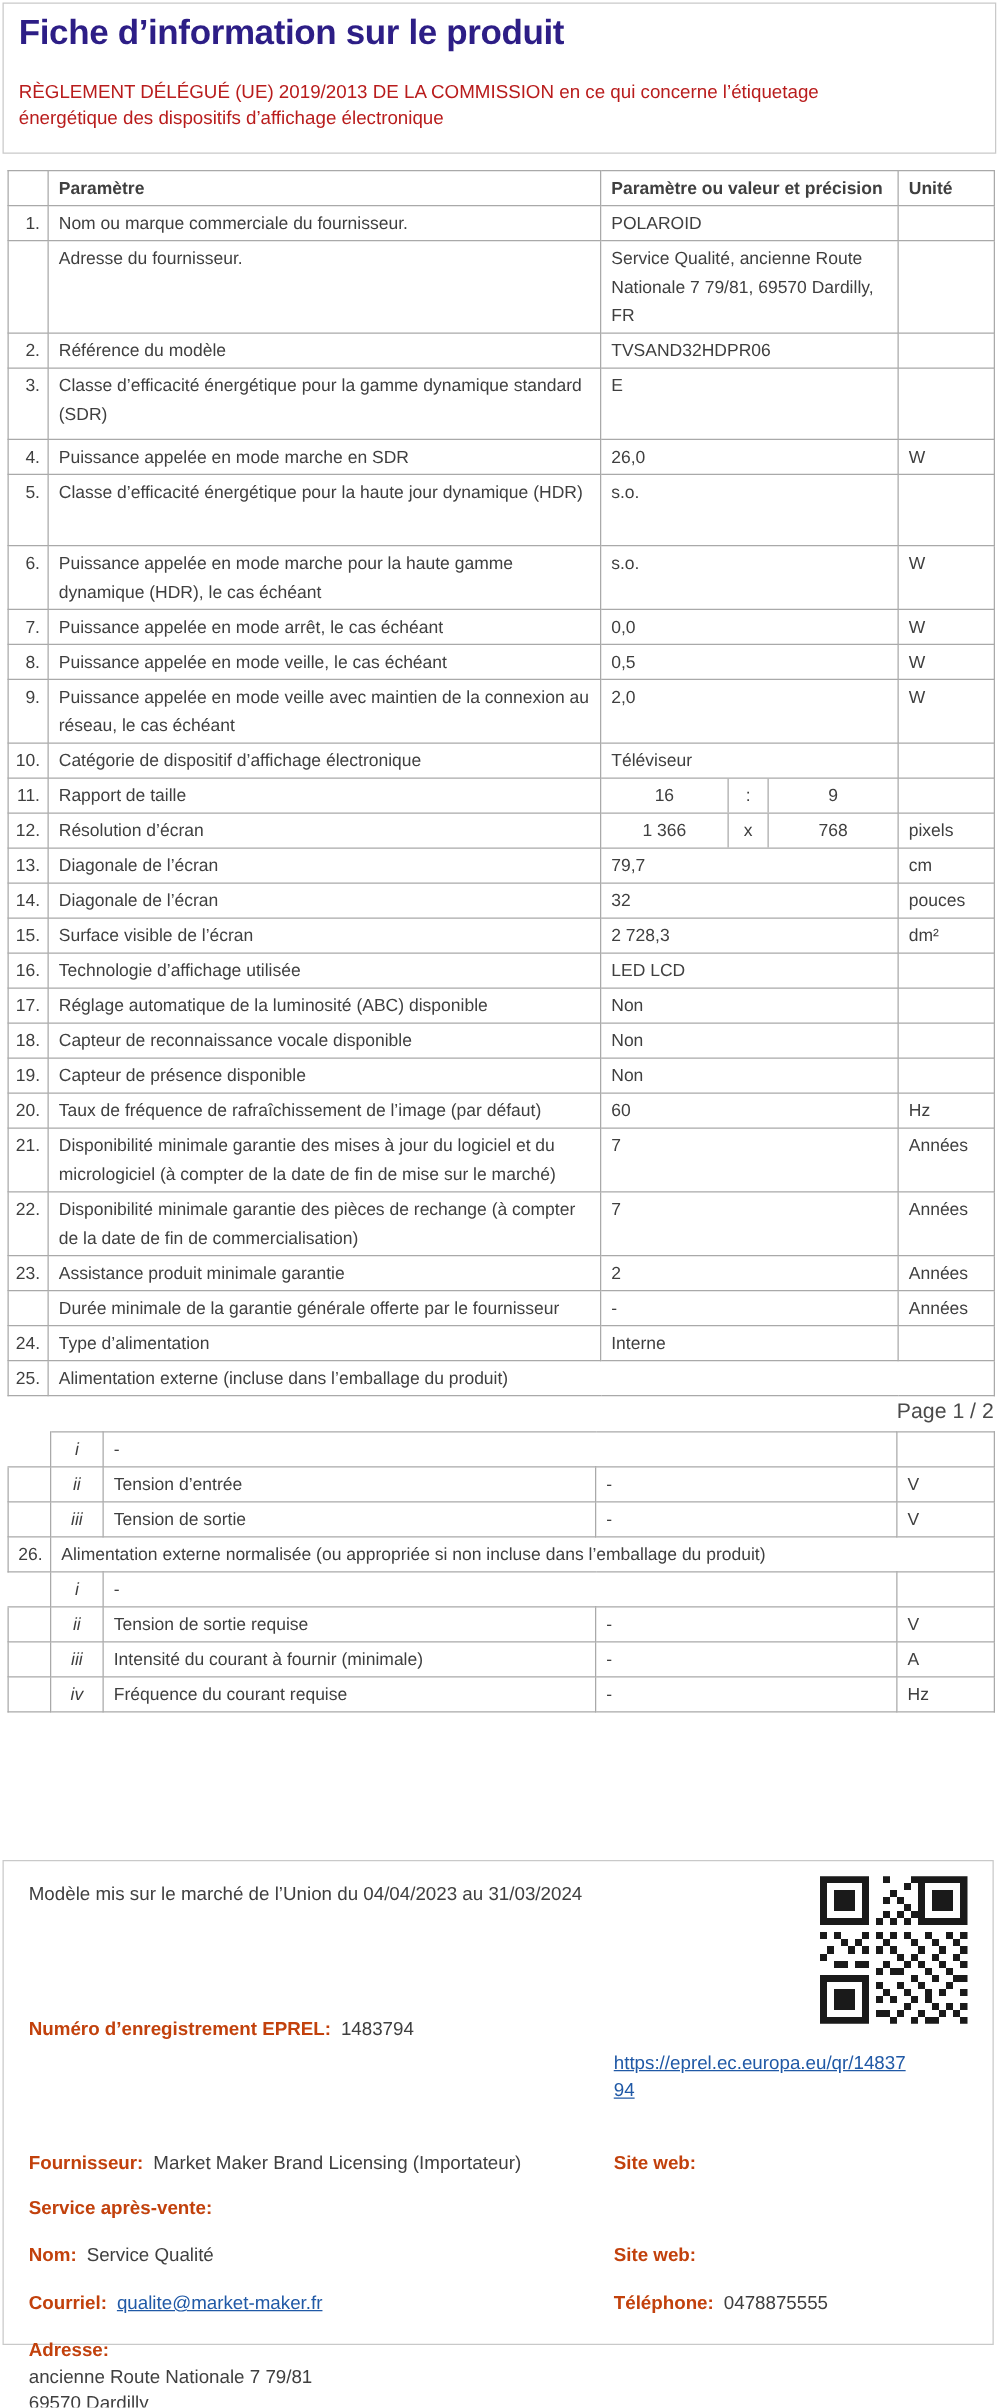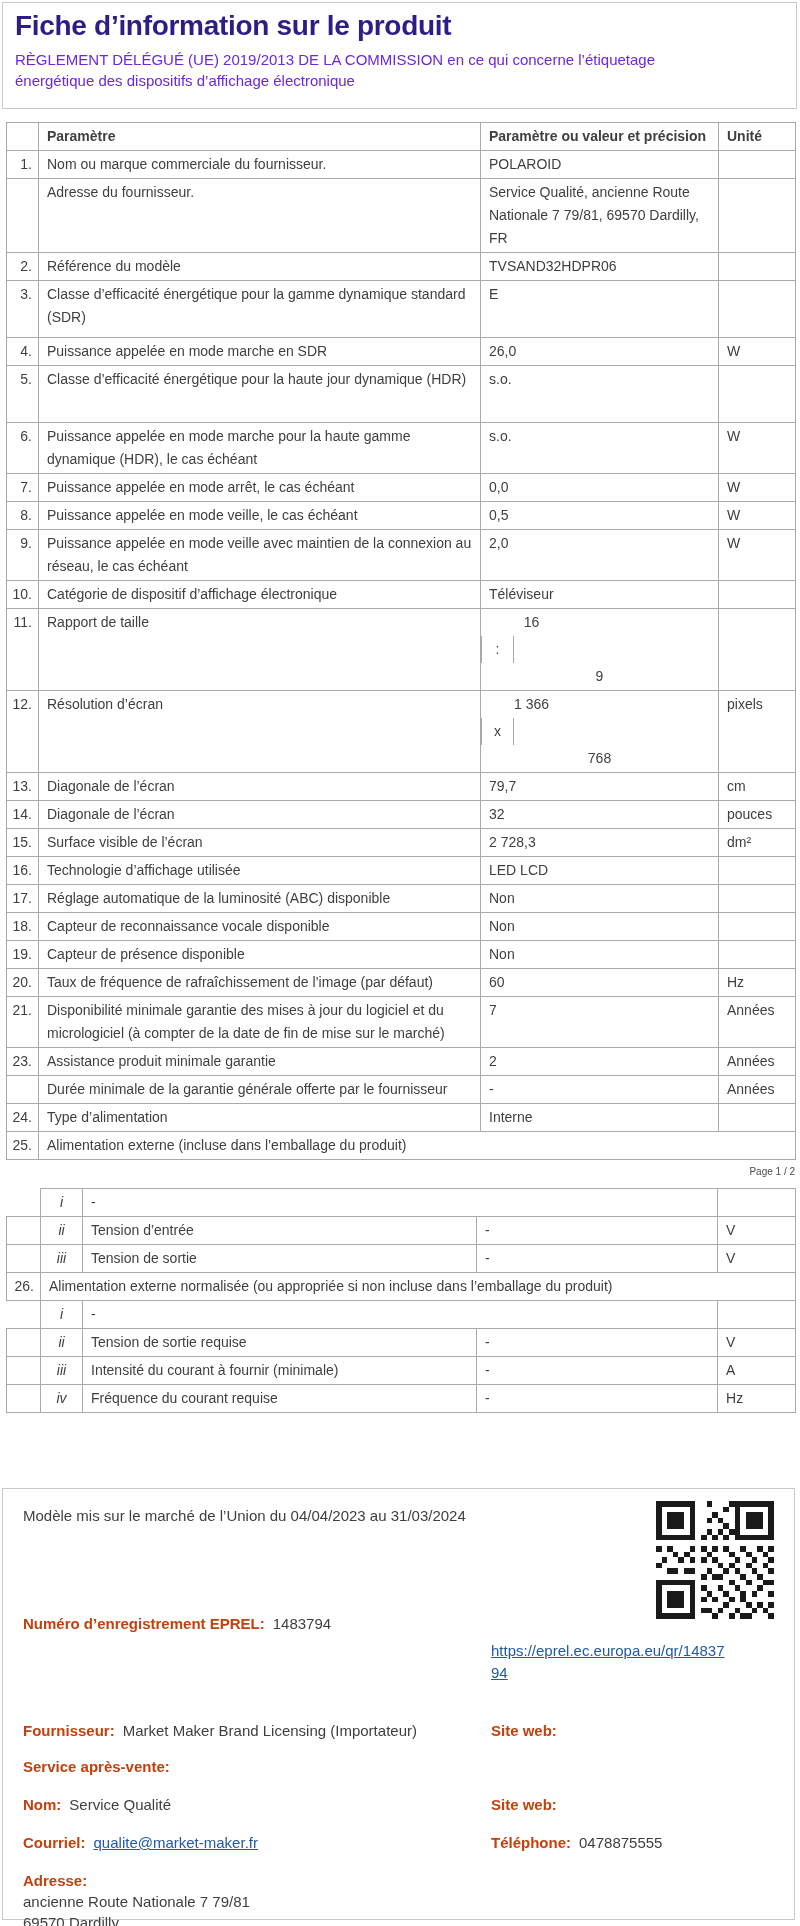--- a/index.html
+++ b/index.html
@@ -3,46 +3,46 @@
 <meta charset="utf-8">
 <style>
   html,body { margin:0; padding:0; }
   body {
     width:800px; height:1926px; background:#ffffff; overflow:hidden; position:relative;
     font-family:"Liberation Sans", sans-serif; color:#3f3f3f;
   }
   
   .titlebox { margin:2px 3px 0 2px; border:1px solid #c9c9c9; padding:5px 12px 17px 12px; }
   .title { font-size:28px; font-weight:bold; color:#2d1e86; letter-spacing:-0.3px; line-height:36px; }
-  .subtitle { font-size:15px; line-height:21px; margin-top:5px; max-width:645px; color:#6d28d9; }
+  .subtitle { font-size:15px; line-height:21px; margin-top:19px; max-width:645px; color:#b91c1c; }
 
   
   table { border-collapse:collapse; table-layout:fixed; width:789px; margin-left:6px; font-size:14px; }
   .t1 { margin-top:13px; }
   .t2 { margin-top:9px; }
   th, td { border:1px solid #a9a9a9; vertical-align:top; padding:2px 8px; line-height:23px; font-weight:normal; text-align:left; }
   th { font-weight:bold; }
   td.num, th.num { text-align:right; padding-right:6px; padding-left:2px; }
   td.val { }
   td.right { text-align:left; }
   td.uni { }
   tr.tall > td { height:52px; }
   td.val-split { padding:0; }
-  .split { display:flex;flex-direction:column; }
+  .split { display:flex; }
   .split span { display:block; text-align:center; padding:2px 0; line-height:23px; }
   .split .s1 { width:101px; }
   .split .s2 { width:31px; border-left:1px solid #a9a9a9; border-right:1px solid #a9a9a9; }
   .split .s3 { flex:1; }
   td.sub { font-style:italic; text-align:center; padding:2px 4px; }
   td.nb { border-left:none; border-top:none; }
 
-  .pagenote { width:789px; margin:5px 0 0 6px; text-align:right; font-size:10px; color:#4a4a4a; line-height:14px; }
+  .pagenote { width:789px; margin:5px 0 0 6px; text-align:right; font-size:17px; color:#4a4a4a; line-height:14px; }
 
   
-  .footerbox { position:absolute; left:2px; top:1488px; width:793px; height:432px;
+  .footerbox { position:absolute; left:2px; top:1488px; width:793px; height:388px;
                border:1px solid #c9c9c9; box-sizing:border-box; padding:16px 20px; font-size:15px; }
   .f-line { display:flex; line-height:22px; }
   .f-col1 { width:468px; }
   .f-col2 { flex:1; }
   .f-label { font-weight:bold; color:#c2410c; margin-right:8px; }
   .modele { margin-bottom:86px; }
   .mt20 { margin-top:36px; } .mt14 { margin-top:14px; } .mt16 { margin-top:16px; }
   .link { color:#2059a6; text-decoration:underline; cursor:pointer; }
   .wraplink { display:inline-block; max-width:238px; word-break:break-all;margin-top:27px; }
   .addr div { line-height:21px; }
@@ -206,20 +206,26 @@
       </tr>
     <tr>
         <td class="num">20.</td>
         <td>Taux de fréquence de rafraîchissement de l’image (par défaut)</td>
         <td class="val right">60</td>
         <td class="uni">Hz</td>
       </tr>
     <tr>
         <td class="num">21.</td>
         <td>Disponibilité minimale garantie des mises à jour du logiciel et du micrologiciel (à compter de la date de fin de mise sur le marché)</td>
+        <td class="val right">7</td>
+        <td class="uni">Années</td>
+      </tr>
+    <tr>
+        <td class="num">22.</td>
+        <td>Disponibilité minimale garantie des pièces de rechange (à compter de la date de fin de commercialisation)</td>
         <td class="val right">7</td>
         <td class="uni">Années</td>
       </tr>
     <tr>
         <td class="num">23.</td>
         <td>Assistance produit minimale garantie</td>
         <td class="val right">2</td>
         <td class="uni">Années</td>
       </tr>
     <tr>

